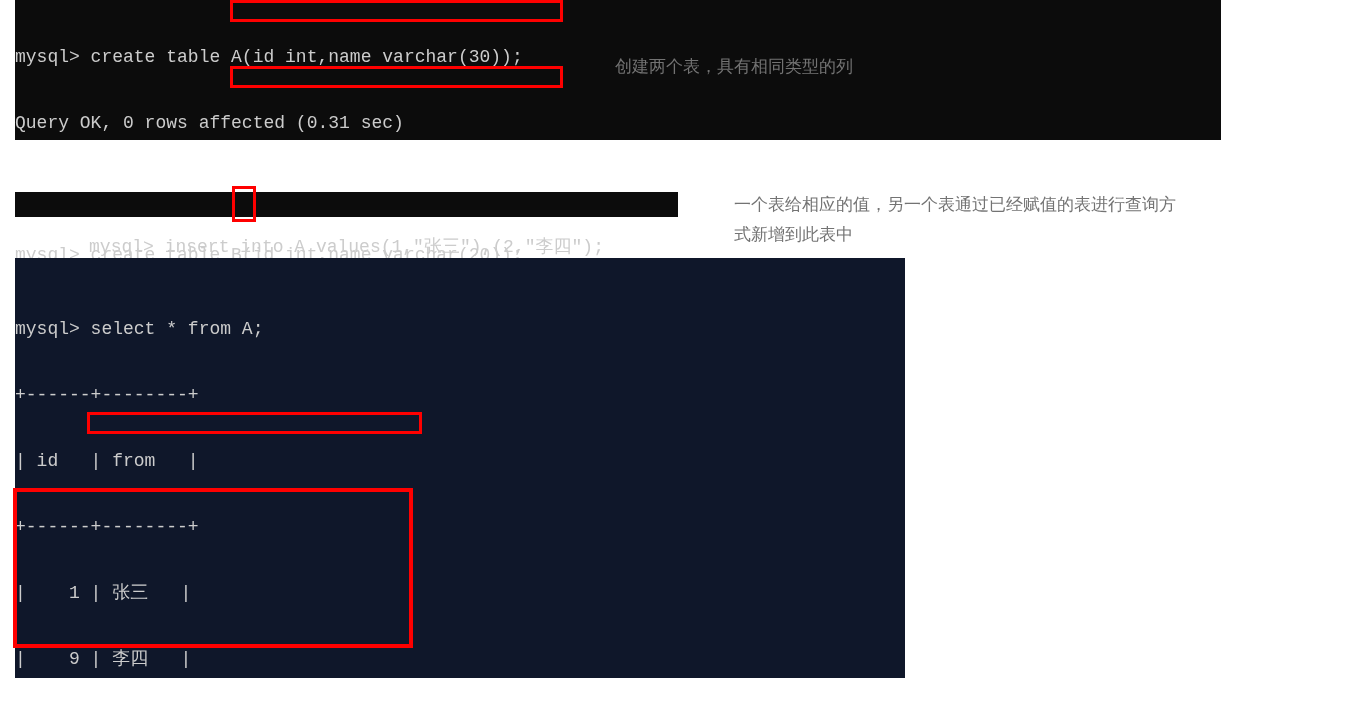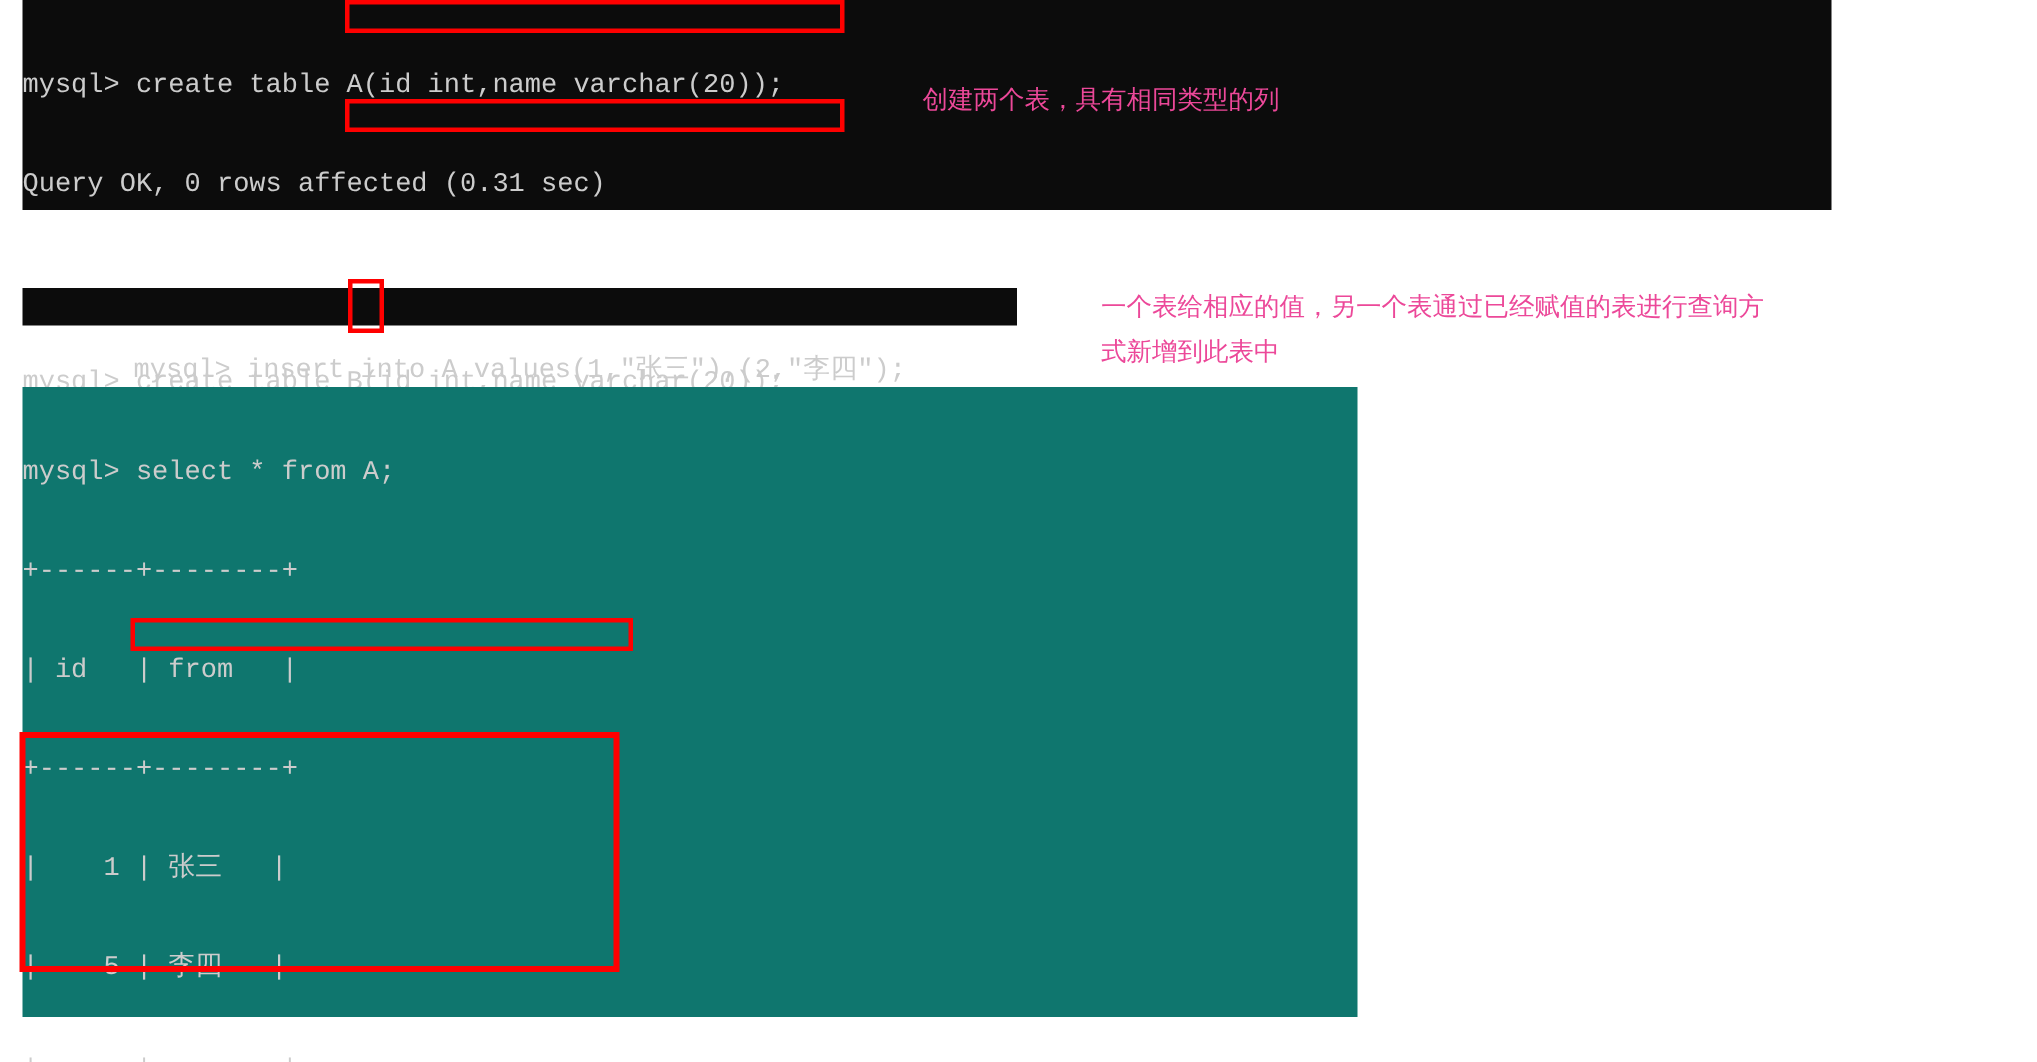--- a/index.html
+++ b/index.html
@@ -23,21 +23,21 @@
   .block1 {
     position: absolute;
     left: 15px;
     top: 0;
     width: 1206px;
     height: 140px;
     padding-top: 2px;
   }
   .line { display: block; height: 22px; }
   .annotation {
-    color: #ec4899;
+    color: #737373;
     font-family: "Microsoft YaHei", "SimHei", sans-serif;
     font-size: 17px;
     position: absolute;
     white-space: normal;
     line-height: 30px;
   }
   .ann1 {
     left: 600px;
     top: 52px;
     width: 320px;
@@ -67,31 +67,31 @@
     left: 734px;
     top: 190px;
     width: 450px;
   }
   .block3 {
     position: absolute;
     left: 15px;
     top: 258px;
     width: 890px;
     height: 420px;
-    background: #0f766e;
+    background: #0f172a;
     color: #cccccc;
     white-space: pre;
-    padding-top: 2px;
+    padding-top: 16px;
   }
 </style>
 </head>
 <body>
 
 <div class="terminal block1">
-  <span class="line"><span>mysql&gt; create table </span><span>A(id int,name varchar(20));</span></span>
+  <span class="line"><span>mysql&gt; create table </span><span>A(id int,name varchar(30));</span></span>
   <span class="line">Query OK, 0 rows affected (0.31 sec)</span>
   <span class="line"></span>
   <span class="line"><span>mysql&gt; create table </span><span>B(id int,name varchar(20));</span></span>
   <span class="line">Query OK, 0 rows affected (0.34 sec)</span>
 
   <div class="annotation ann1">创建两个表，具有相同类型的列</div>
 
   <div class="redbox box-a-create" style="left:215px; top:0px; width:333px; height:22px;"></div>
   <div class="redbox box-a-create" style="left:215px; top:66px; width:333px; height:22px;"></div>
 </div>
@@ -102,21 +102,21 @@
 <div class="redbox" style="left:232px; top:186px; width:24px; height:36px; border-width:3px;"></div>
 
 <div class="annotation ann2">一个表给相应的值，另一个表通过已经赋值的表进行查询方式新增到此表中</div>
 
 <div class="terminal block3">
   <span class="line">mysql&gt; select * from A;</span>
   <span class="line">+------+--------+</span>
   <span class="line">| id   | from   |</span>
   <span class="line">+------+--------+</span>
   <span class="line">|    1 | 张三   |</span>
-  <span class="line">|    5 | 李四   |</span>
+  <span class="line">|    9 | 李四   |</span>
   <span class="line">+------+--------+</span>
   
   
   
   
   
   
   
   
   

